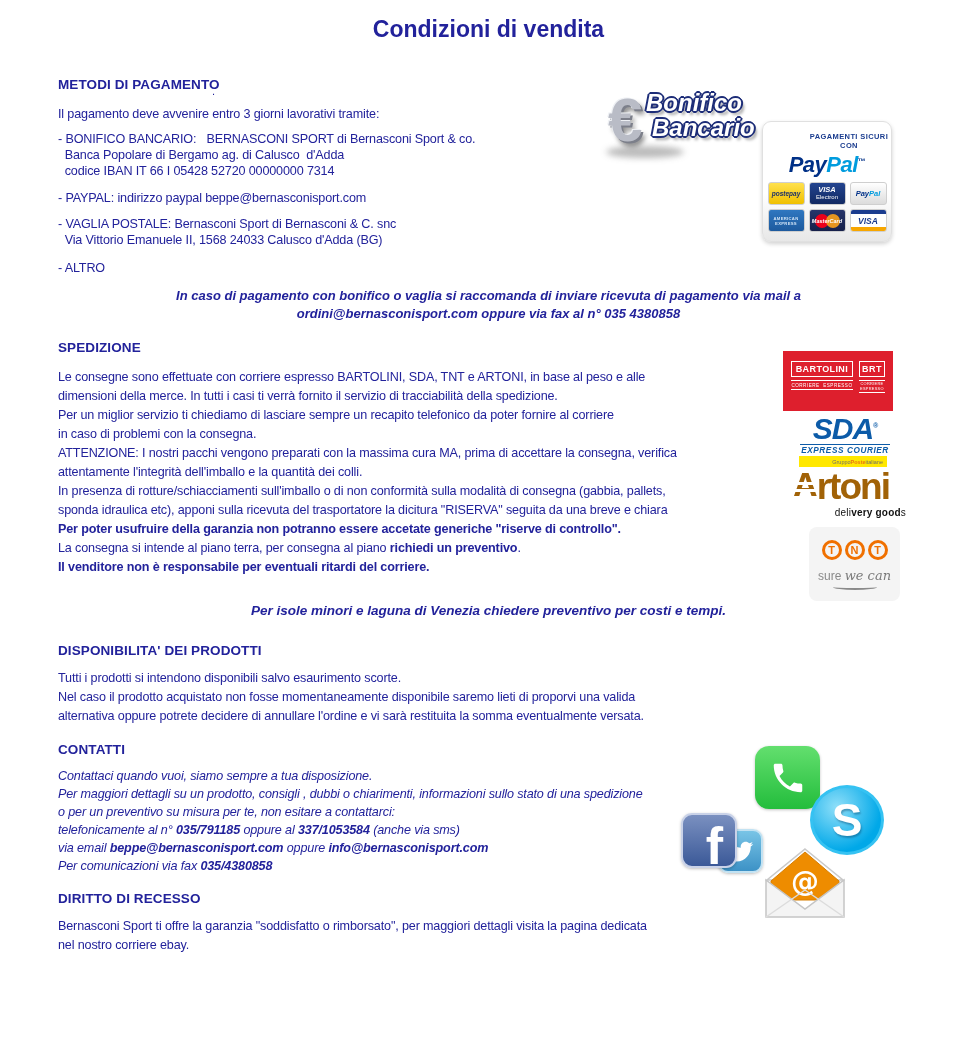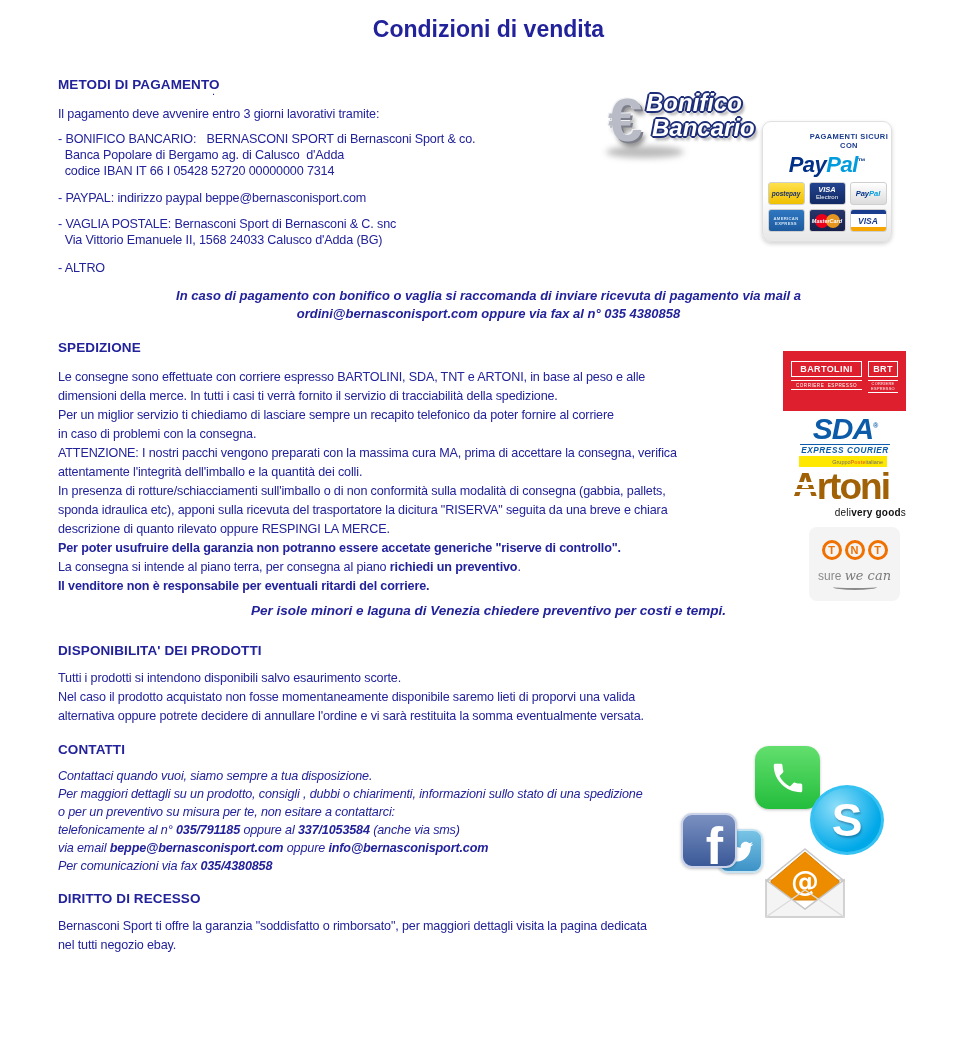--- a/index.html
+++ b/index.html
@@ -49,21 +49,21 @@
   .card-mc { background:linear-gradient(#27356b,#16204a); }
   .mc-red,.mc-org { position:absolute; top:4px; width:14px; height:14px; border-radius:50%; }
   .mc-red { left:5px; background:#EB001B; } .mc-org { right:5px; background:#F79E1B; opacity:0.92; }
   .card-mc span { position:relative; font-size:5.5px; font-style:italic; font-weight:bold; color:#fff; z-index:2; }
   .card-visa { background:#ffffff; }
   .card-visa::before { content:""; position:absolute; top:0; left:0; right:0; height:4px; background:#1a3c8f; }
   .card-visa::after { content:""; position:absolute; bottom:0; left:0; right:0; height:4px; background:#F7A600; }
   .card-visa span { font-size:8.5px; font-weight:800; font-style:italic; color:#1a3c8f; }
 
   
-  .bartolini { left:783px; top:351px; width:123px; height:60px; background:#DE1F2D; color:#fff; display:flex; gap:6px; padding:10px 8px; }
+  .bartolini { left:783px; top:351px; width:110px; height:60px; background:#DE1F2D; color:#fff; display:flex; gap:6px; padding:10px 8px; }
   .bart-left { width:71px; } .bart-right { width:30px; }
   .bart-name { border:1.5px solid #fff; text-align:center; font-size:9px; font-weight:bold; letter-spacing:0.4px; padding:2px 0; white-space:pre; }
   .bart-sub { margin-top:3px; border-top:1px solid #fff; border-bottom:1px solid #fff; text-align:center; font-size:4.6px; letter-spacing:0.5px; padding:1.5px 0; white-space:pre; }
   .brt-sub { margin-top:3px; border-top:1px solid #fff; border-bottom:1px solid #fff; text-align:center; font-size:3.9px; line-height:4.6px; letter-spacing:0.3px; padding:1px 0; }
   .sda { left:800px; top:412px; width:90px; text-align:center; }
   .sda-name { font-size:30px; line-height:28px; font-weight:800; font-style:italic; color:#0C5BA8; letter-spacing:-1px; }
   .sda-reg { font-size:7px; vertical-align:super; }
   .sda-sub { font-size:8.2px; font-weight:bold; font-style:italic; color:#0C5BA8; letter-spacing:0.6px; border-top:1.5px solid #0C5BA8; margin-top:1px; padding-top:1px; white-space:pre; }
   .poste-bar { left:799px; top:456px; width:88px; height:11px; background:#FFE800; display:flex; align-items:center; justify-content:flex-end; padding-right:4px; }
   .poste-bar span { font-size:5.5px; }
@@ -162,21 +162,20 @@
   <div class="abs sec-h" style="left:58px; top:340px;">SPEDIZIONE</div>
   <div class="abs" style="left:58px; top:368px;">
     <div class="t ship-line">Le consegne sono effettuate con corriere espresso BARTOLINI, SDA, TNT e ARTONI, in base al peso e alle</div>
     <div class="t ship-line">dimensioni della merce. In tutti i casi ti verrà fornito il servizio di tracciabilità della spedizione.</div>
     <div class="t ship-line">Per un miglior servizio ti chiediamo di lasciare sempre un recapito telefonico da poter fornire al corriere</div>
     <div class="t ship-line">in caso di problemi con la consegna.</div>
     <div class="t ship-line">ATTENZIONE: I nostri pacchi vengono preparati con la massima cura MA, prima di accettare la consegna, verifica</div>
     <div class="t ship-line">attentamente l'integrità dell'imballo e la quantità dei colli.</div>
     <div class="t ship-line">In presenza di rotture/schiacciamenti sull'imballo o di non conformità sulla modalità di consegna (gabbia, pallets,</div>
     <div class="t ship-line">sponda idraulica etc), apponi sulla ricevuta del trasportatore la dicitura "RISERVA" seguita da una breve e chiara</div>
-    <div class="t ship-line">descrizione di quanto rilevato oppure RESPINGI LA MERCE.</div>
     <div class="t ship-line b">Per poter usufruire della garanzia non potranno essere accetate generiche "riserve di controllo".</div>
     <div class="t ship-line"><span>La consegna si intende al piano terra, per consegna al piano </span><span class="b">richiedi un preventivo</span><span>.</span></div>
     <div class="t ship-line b">Il venditore non è responsabile per eventuali ritardi del corriere.</div>
   </div>
   <div class="abs note-center" style="top:602px; font-size:13.5px;">Per isole minori e laguna di Venezia chiedere preventivo per costi e tempi.</div>
 
   <div class="abs bartolini">
     <div class="bart-left">
       <div class="bart-name">BARTOLINI</div>
       <div class="bart-sub">CORRIERE  ESPRESSO</div>
@@ -254,16 +253,16 @@
       <polygon points="43,6 77,35 77,54 9,54 9,35" fill="#EE8C00" stroke="#d87e00" stroke-width="1"></polygon>
       <text x="43" y="45" text-anchor="middle" font-family="DejaVu Sans, sans-serif" font-size="28" font-weight="bold" fill="#ffffff">@</text>
       <path d="M4,34 L43,63 L82,34 L82,71 L4,71 Z" fill="#f4f4f4" stroke="#c5c5c5" stroke-width="1.5"></path>
       <path d="M4,71 L43,44 M82,71 L43,44" stroke="#dcdcdc" stroke-width="1.5" fill="none"></path>
     </svg>
   </div>
 
   <div class="abs sec-h" style="left:58px; top:891px;">DIRITTO DI RECESSO</div>
   <div class="abs" style="left:58px; top:917px;">
     <div class="t lh19">Bernasconi Sport ti offre la garanzia "soddisfatto o rimborsato", per maggiori dettagli visita la pagina dedicata</div>
-    <div class="t lh19">nel tutti negozio ebay.</div>
+    <div class="t lh19">nel nostro corriere ebay.</div>
   </div>
 
 </div>
 
 </body></html>

